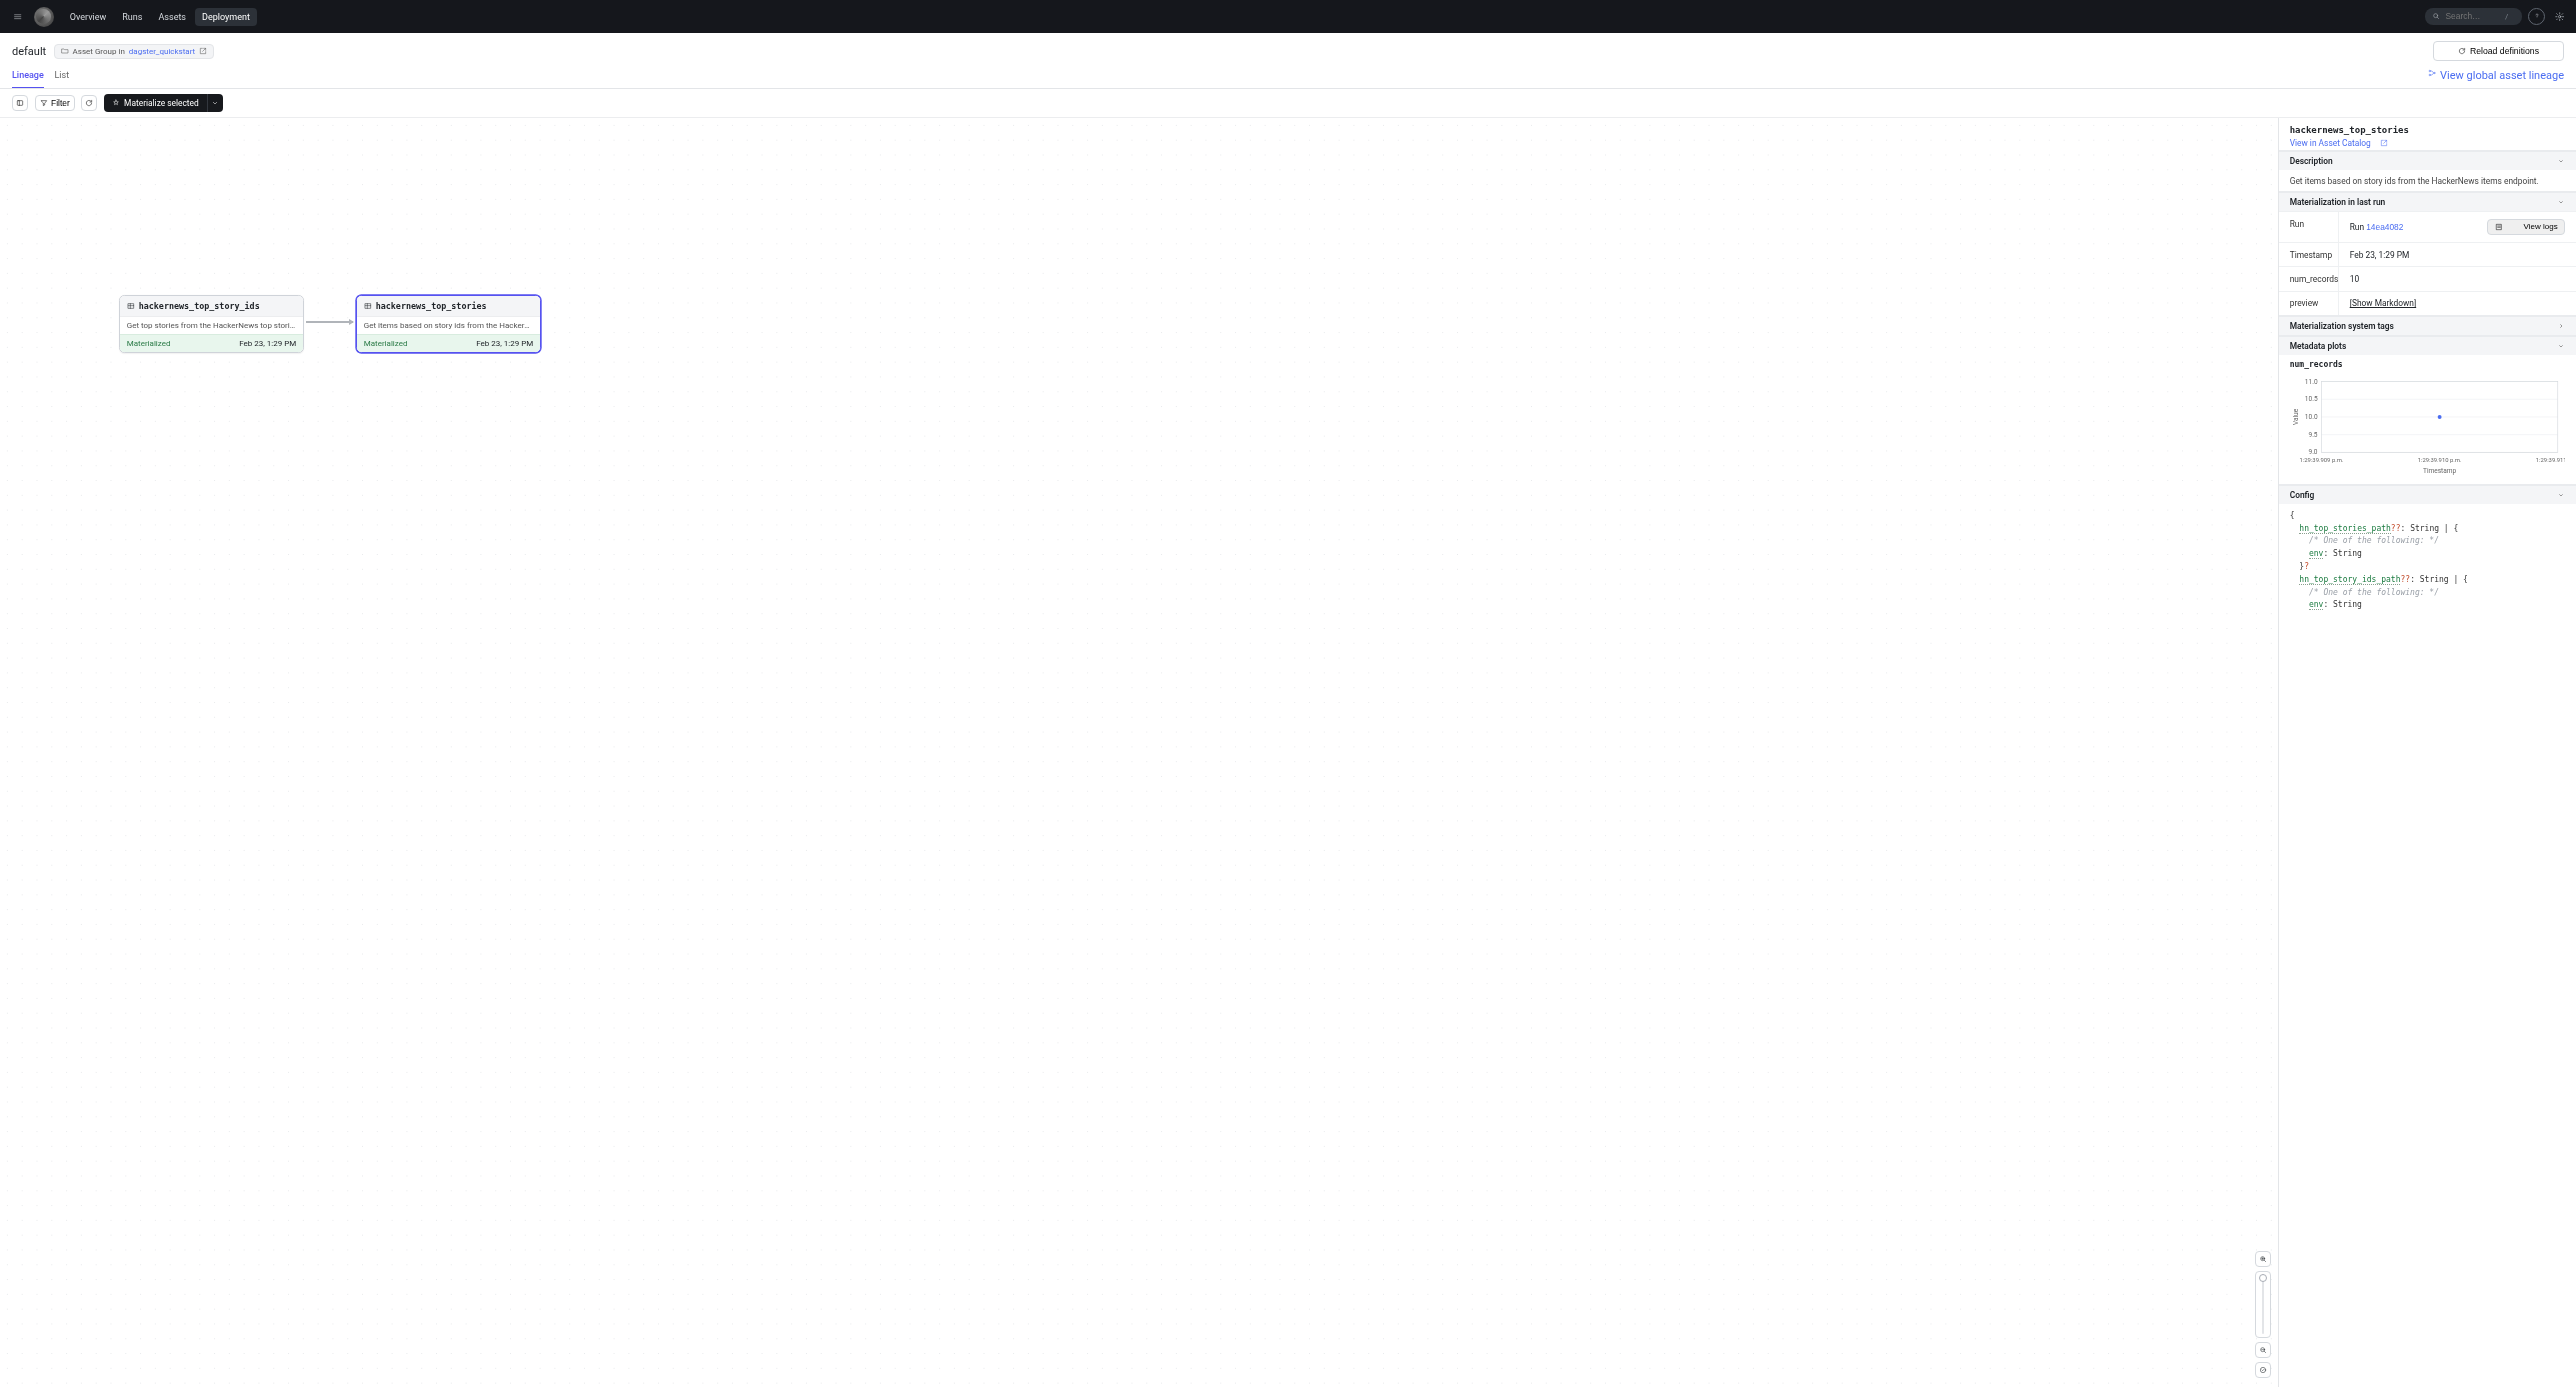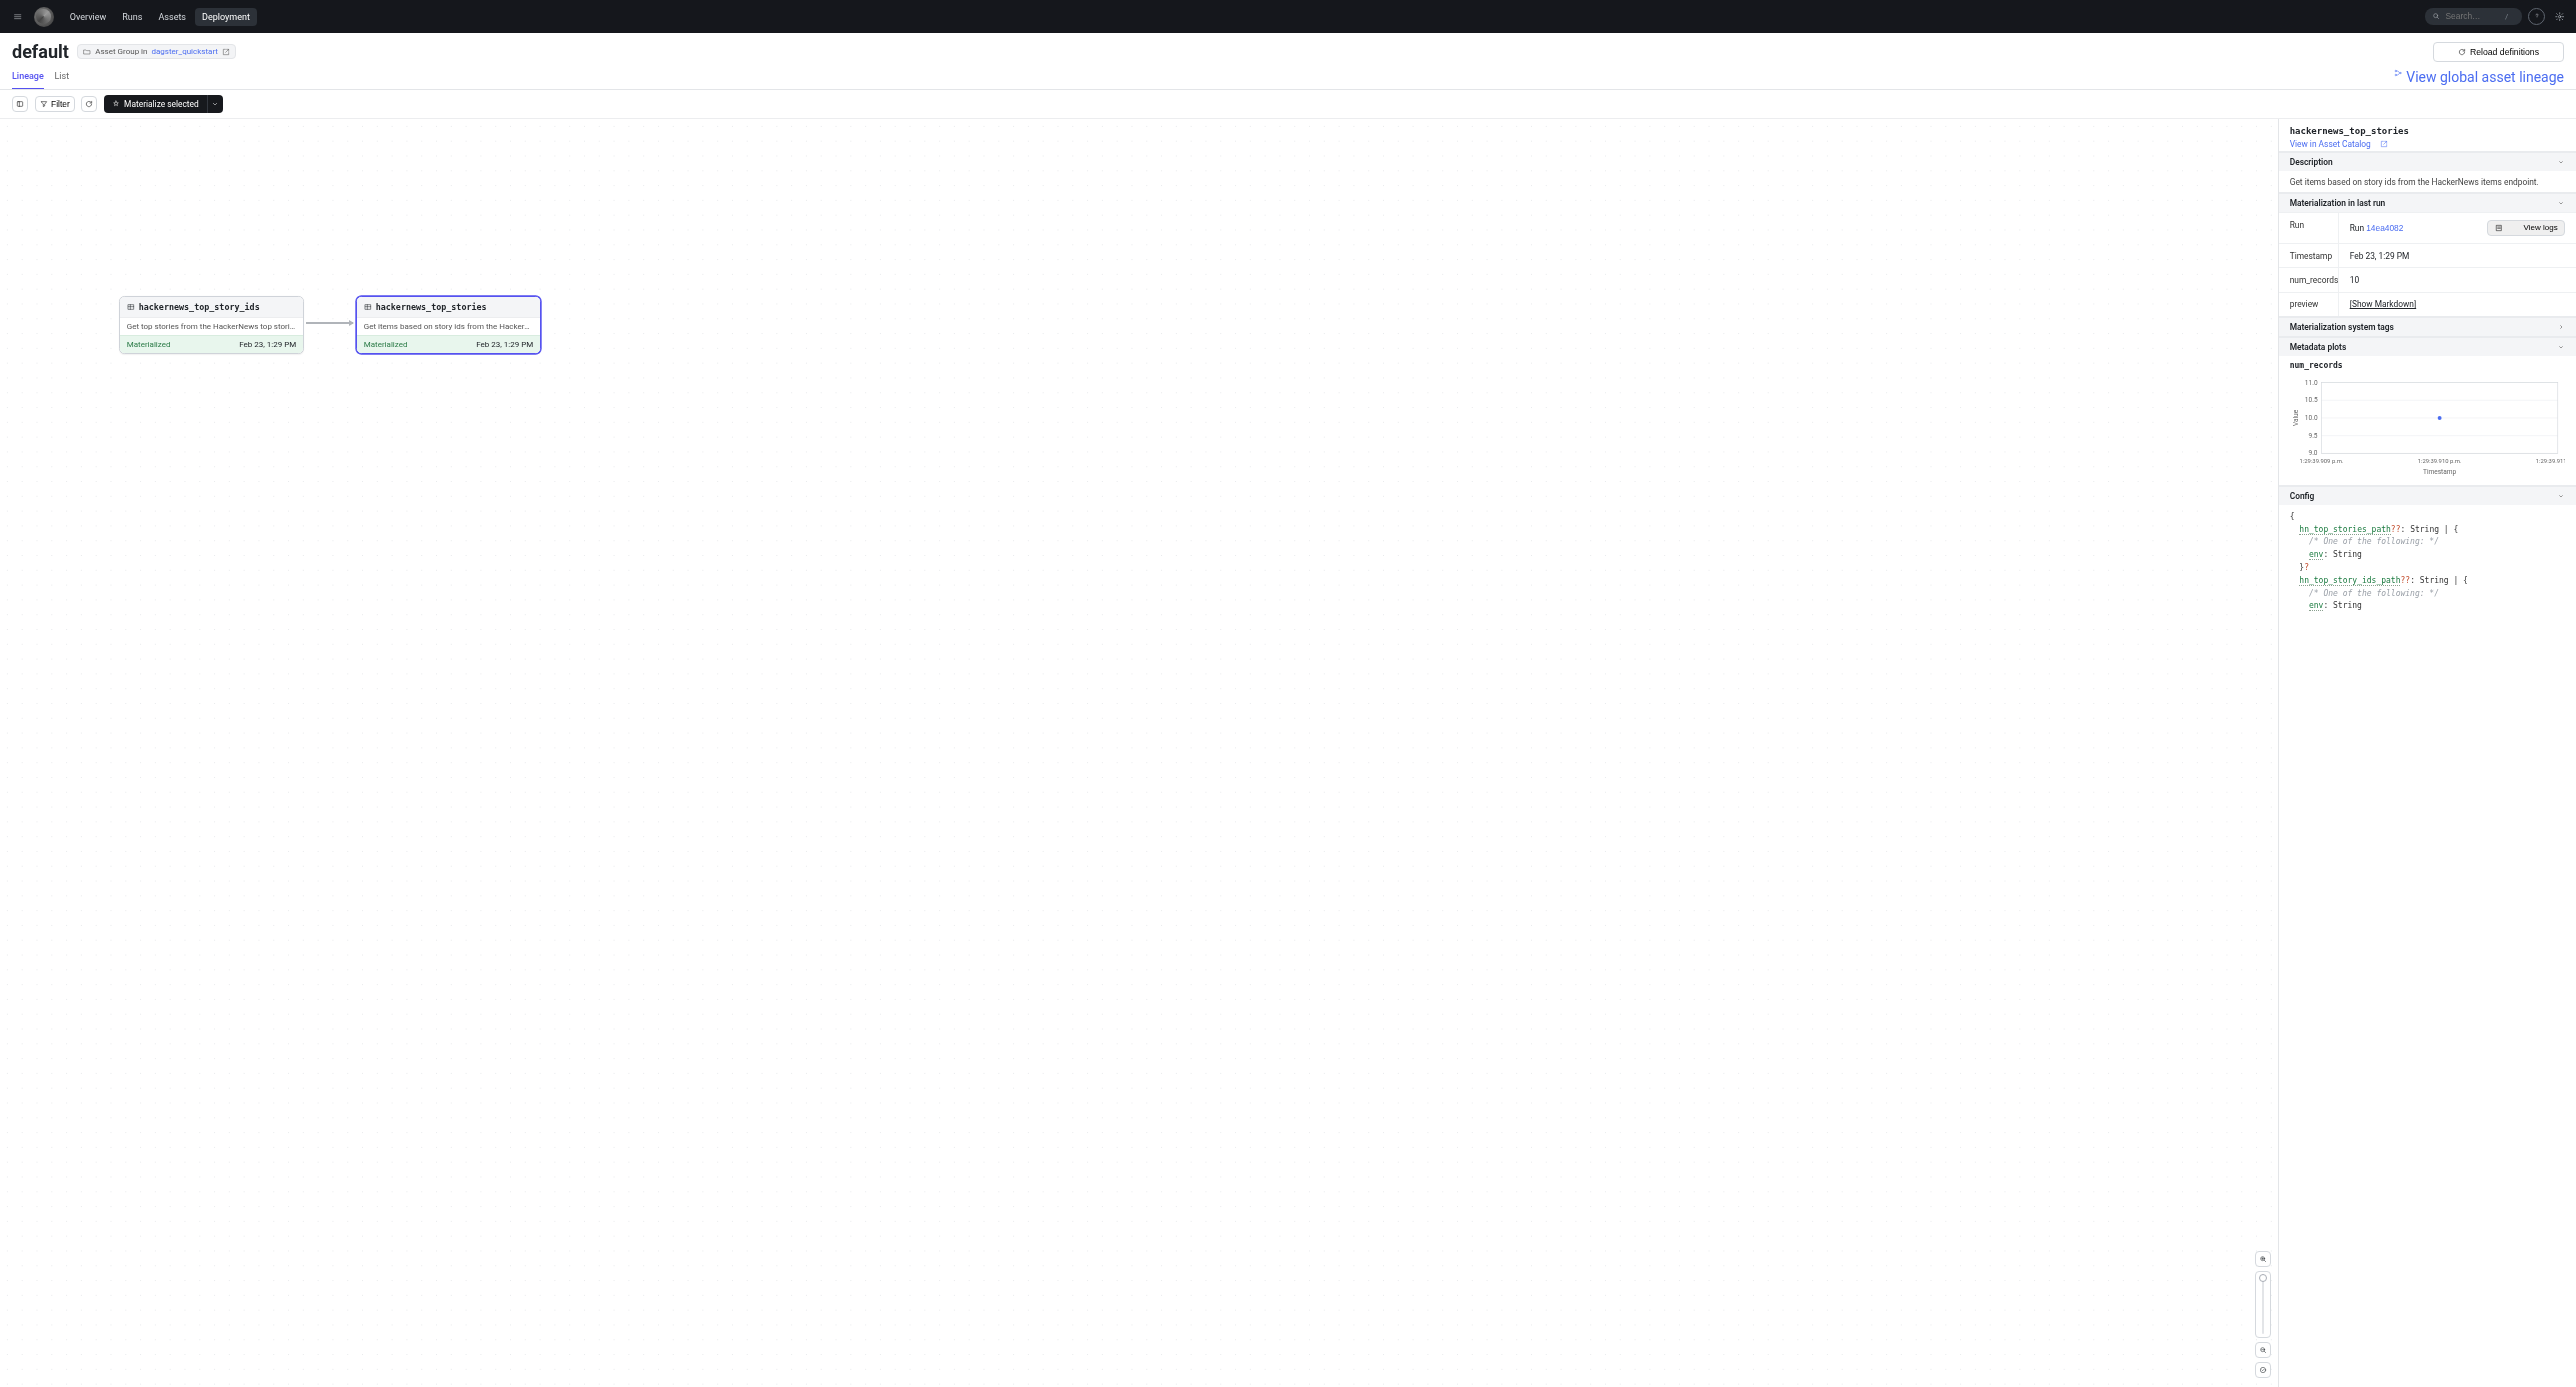--- a/index.html
+++ b/index.html
@@ -16,32 +16,32 @@
   .navitem.active { background: #2c3138; color: #fff; }
   .navspacer { flex: 1; }
   .search { display:flex; align-items:center; background:#2c3138; border-radius:8px; padding:2.7px 6.7px; width:97px; height:17.4px; gap:5.4px; }
   .search input { background:transparent; border:none; outline:none; color:#c6cbd2; font-size:8.4px; width:54px; }
   .search .kbd { color:#7b818a; font-size:8px; }
   .topicon { width:17.4px; height:17.4px; display:flex; align-items:center; justify-content:center; border-radius:50%; margin-left:5.4px; cursor:pointer; color:#c6cbd2;}
   .topicon.ring { border:1px solid #5f6670; }
 
   
   .pageheader { display:flex; align-items:center; padding: 8px 12px 2.7px; gap: 8px; }
-  .pagetitle { font-size: 18px; font-weight: 700; }
+  .pagetitle { font-size: 11px; font-weight: 400; }
   .groupchip { display:inline-flex; align-items:center; gap:4px; background:#f3f4f6; border:0.7px solid #e3e5e8; border-radius:4px; padding:2px 5.4px; font-size:8px; color:#555; }
   .groupchip a { color:#4b6df1; text-decoration:none; }
   .headspacer{flex:1;}
   .reloadbtn { display:inline-flex; align-items:center; gap:4px; border:0.7px solid #d5d9de; border-radius:4px; padding:4px 24px; background:#fff; cursor:pointer; font-size:8.7px;}
 
   
   .tabbar { display:flex; align-items:center; padding:0 12px; border-bottom:0.7px solid #e3e5e8; }
   .tab { padding:6.7px 0; margin-right:10.7px; color:#666; cursor:pointer; font-size:9px; border-bottom:1.3px solid transparent;}
   .tab.active { color:#5552f0; border-bottom-color:#5552f0; font-weight:500;}
   .tabspacer{flex:1;}
-  .globallineage { display:inline-flex; align-items:flex-start; gap:4px; color:#4b6df1; cursor:pointer; font-size:14px;}
+  .globallineage { display:inline-flex; align-items:flex-start; gap:4px; color:#4b6df1; cursor:pointer; font-size:11px;}
 
   
   .toolbar { display:flex; align-items:center; padding:5.4px 12px; gap:6.7px; border-bottom:0.7px solid #ecedef; }
   .iconbtn { height:16px; min-width:16px; padding:0 4px; border:0.7px solid #d5d9de; border-radius:4px; background:#fff; display:inline-flex; align-items:center; justify-content:center; cursor:pointer; gap:3.4px; font-size:8.4px;}
   .iconbtn.square{width:16px;padding:0;}
   .subsetinput { flex:1; display:flex; align-items:center; border:0.7px solid #d5d9de; border-radius:4px; padding:2px 5.4px; gap:5.4px; height:17.4px;}
   .subsetinput input { flex:1; border:none; outline:none; font-size:8.4px; }
   .subsetinput .right{display:flex;gap:4px;align-items:center;color:#888;}
   .matbtn { display:inline-flex; align-items:center; background:#17191d; color:#fff; border-radius:4px; overflow:hidden; height:17.4px;}
   .matbtn .main{padding:0 8px; display:flex;align-items:center;gap:4px;cursor:pointer;font-size:8.4px;}

